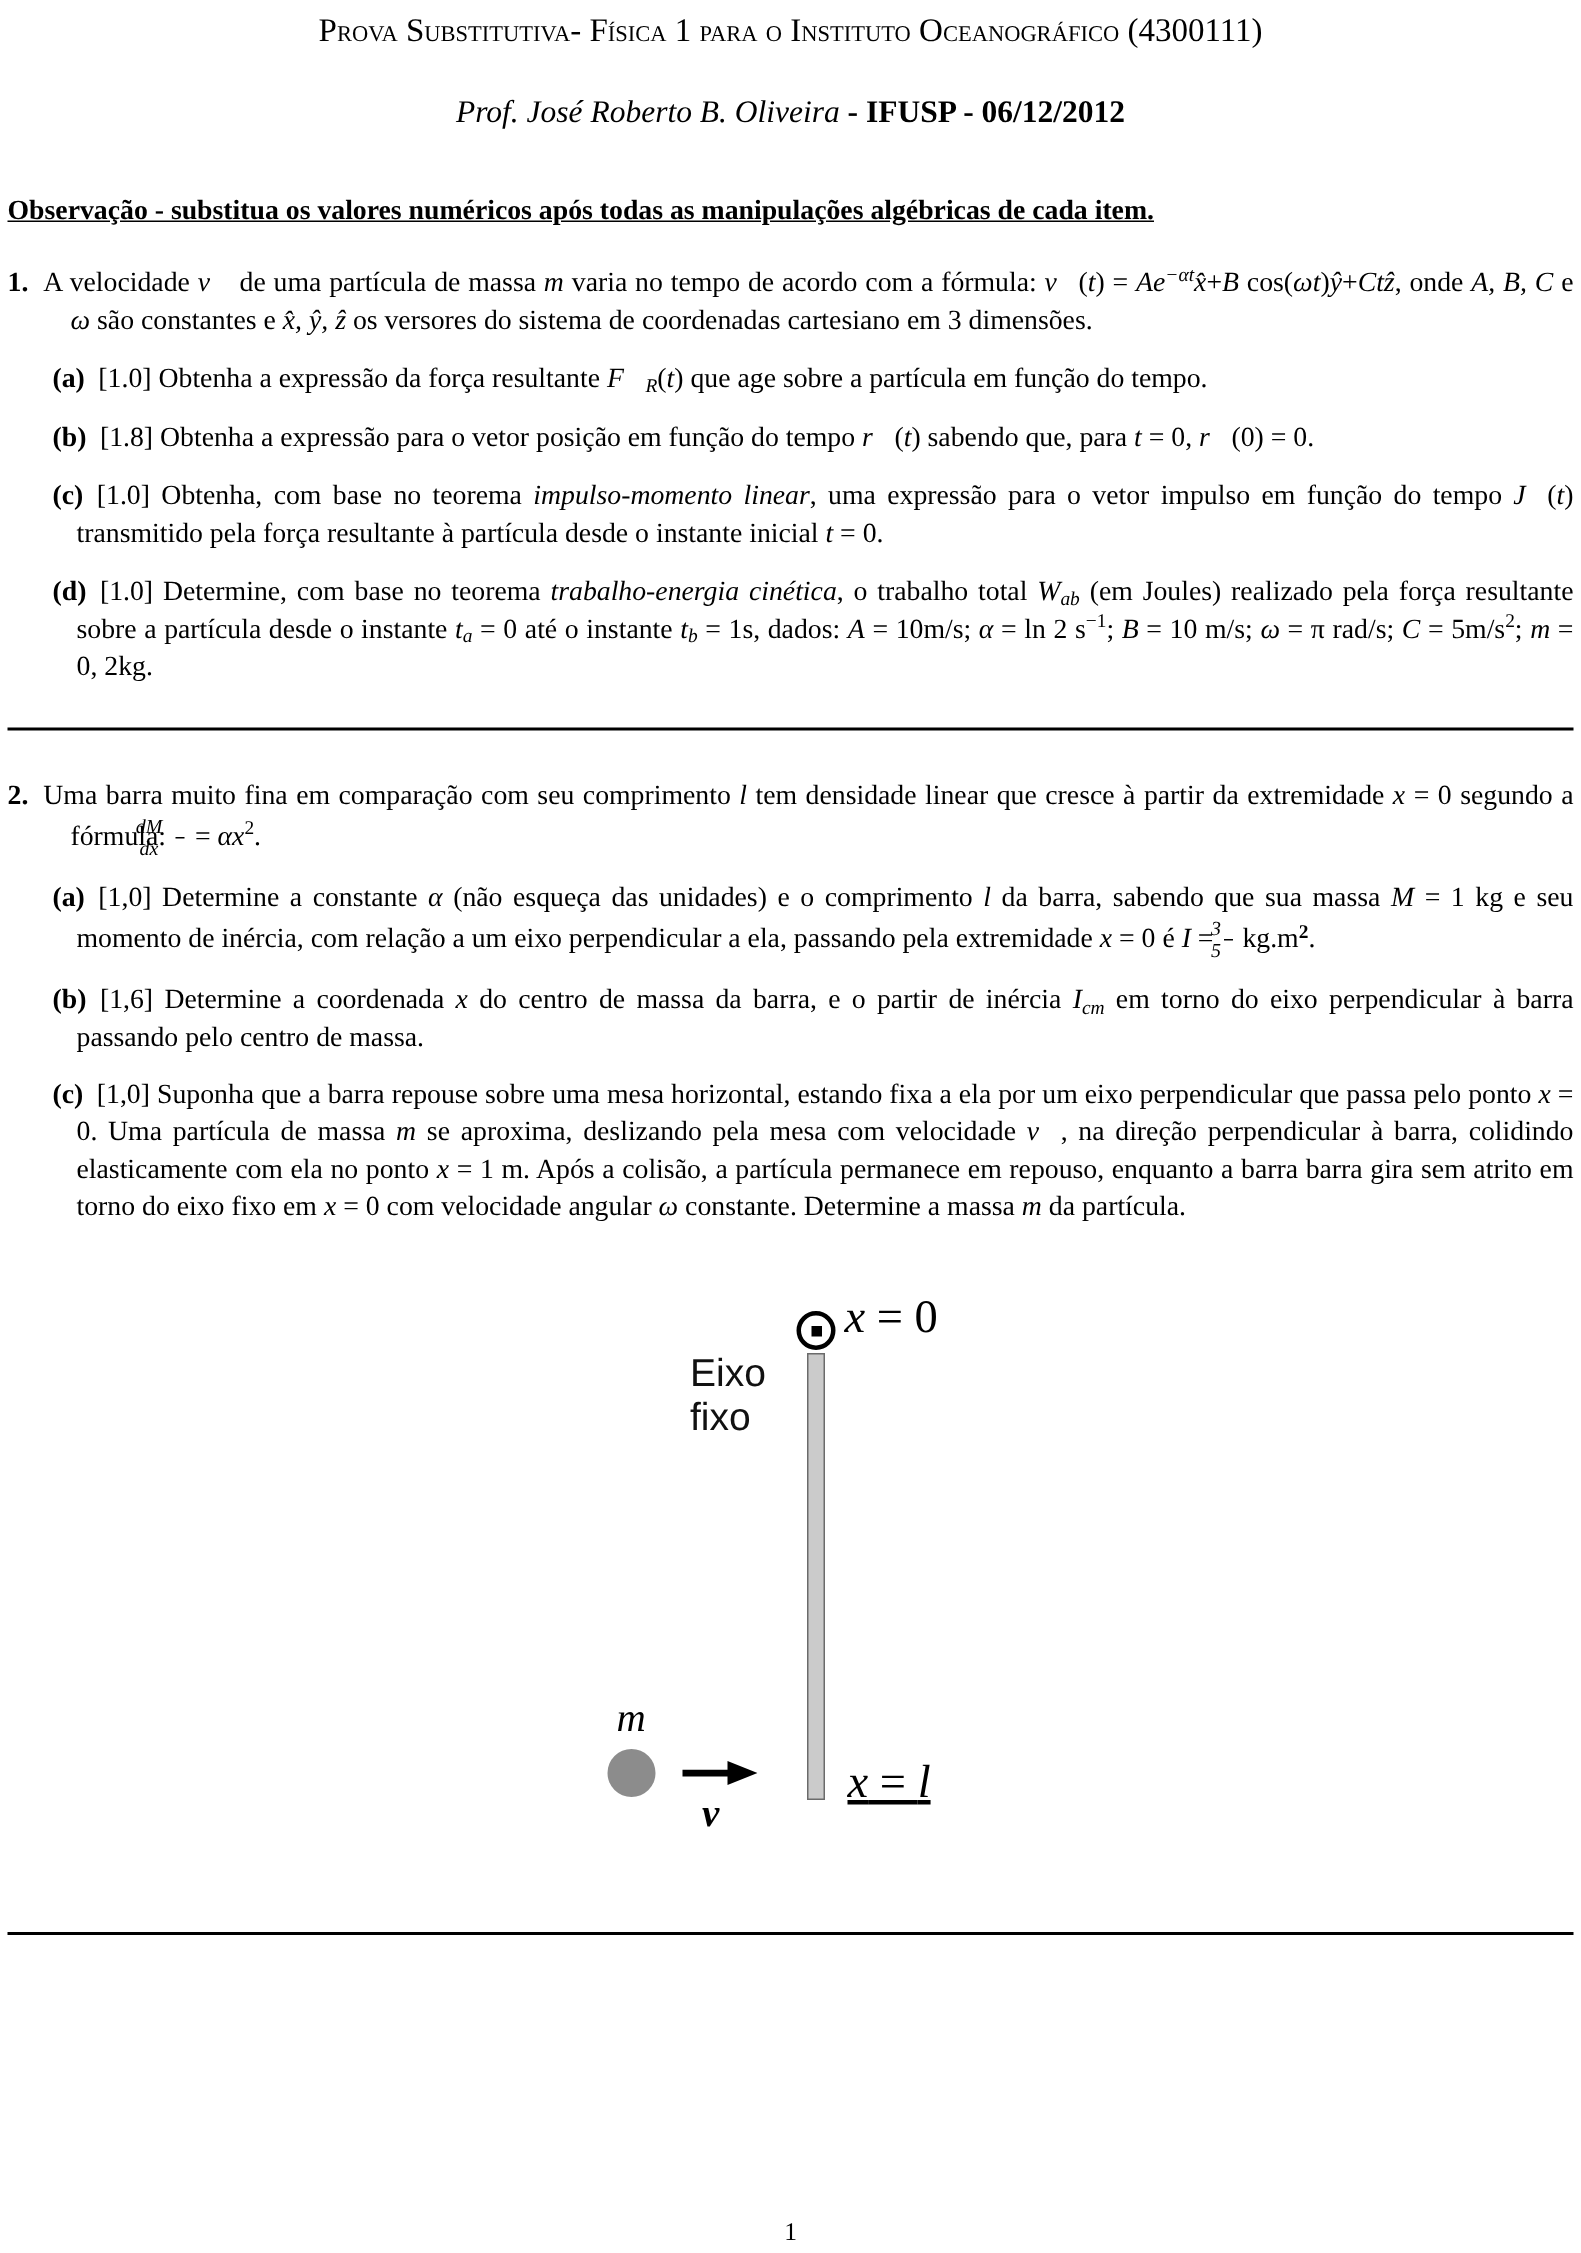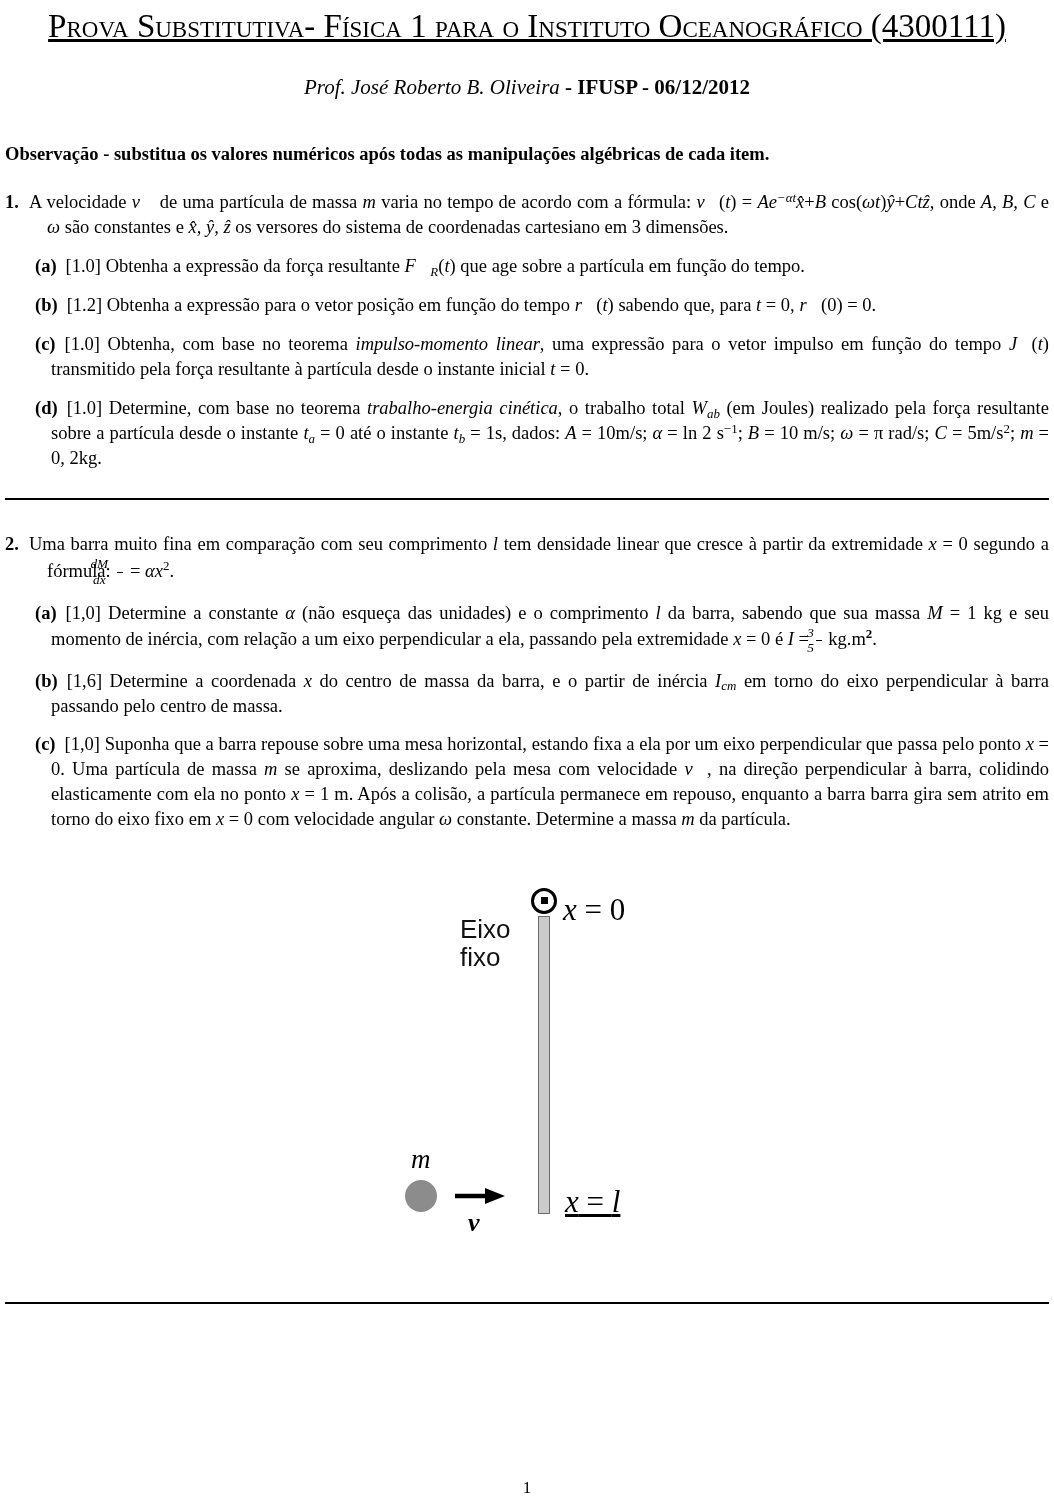--- a/index.html
+++ b/index.html
@@ -5,25 +5,25 @@
   html,body{margin:0;padding:0;}
   body{
     width:1054px;height:1502px;overflow:hidden;position:relative;
     background:#ffffff;color:#000;
     font-family:"Liberation Serif","DejaVu Serif",serif;
     font-size:18.5px;
   }
   .page{padding:6px 5px 0 5px;position:relative;height:100%;box-sizing:border-box;}
 
   .title{
-    font-size:33px;font-weight:400;font-variant:small-caps;
-    text-align:center;white-space:nowrap;line-height:1.25;text-decoration:underline;
+    font-size:22px;font-weight:400;font-variant:small-caps;
+    text-align:center;white-space:nowrap;line-height:1.25;
   }
   .subtitle{margin-top:28px;text-align:center;font-size:21px;}
-  .note{margin-top:42px;font-weight:bold;line-height:25px;text-align:justify;}
+  .note{margin-top:42px;font-weight:bold;line-height:25px;text-align:justify;text-decoration:underline;}
 
   .q-para{
     margin-top:23px;line-height:25px;text-align:justify;
     padding-left:42px;text-indent:-42px;
   }
   .q-num{font-weight:bold;margin-right:10px;}
   .item{
     margin-top:14px;line-height:25px;text-align:justify;
     padding-left:46px;text-indent:-16px;
   }
@@ -57,21 +57,21 @@
     font-size:26px;line-height:1.1;color:#111;margin-top:40px;
   }
   .pivot{
     position:absolute;left:526px;top:16px;width:26px;height:26px;
     box-sizing:border-box;border:3px solid #000;border-radius:50%;background:#fff;
   }
   .pivot-dot{
     position:absolute;left:50%;top:50%;width:7px;height:7px;
     margin-left:-3.5px;margin-top:-3.5px;background:#000;
   }
-  .x0-label{position:absolute;left:558px;top:20px;font-size:31px;}
+  .x0-label{position:absolute;left:558px;top:2px;font-size:31px;}
   .rod{
     position:absolute;left:533px;top:44px;width:12px;height:298px;
     box-sizing:border-box;background:#cbcbcb;border:1px solid #6b6b6b;
   }
   .xl-label{position:absolute;left:560px;top:312px;font-size:31px;text-decoration:underline;}
   .mass-label{position:absolute;left:406px;top:272px;font-size:27px;font-style:italic;}
   .particle{
     position:absolute;left:400px;top:308px;width:32px;height:32px;
     border-radius:50%;background:#8c8c8c;
   }
@@ -95,21 +95,21 @@
 
   <div>
     <div class="q-para">
       <span class="q-num">1.</span><span class="q-body"><span>A velocidade </span><span class="seg-i">v⃗</span><span> de uma partícula de massa </span><span class="seg-i">m</span><span> varia no tempo de acordo com a fórmula: </span><span class="seg-i">v⃗</span><span>(</span><span class="seg-i">t</span><span>) = </span><span class="seg-i">Ae</span><span class="seg-i seg-sup">−αt</span><span class="seg-i">x̂</span><span>+</span><span class="seg-i">B</span><span> cos(</span><span class="seg-i">ωt</span><span>)</span><span class="seg-i">ŷ</span><span>+</span><span class="seg-i">Ctẑ</span><span>, onde </span><span class="seg-i">A, B, C</span><span> e </span><span class="seg-i">ω</span><span> são constantes e </span><span class="seg-i">x̂, ŷ, ẑ</span><span> os versores do sistema de coordenadas cartesiano em 3 dimensões.</span></span>
     </div>
 
     <div class="item">
       <span class="item-label">(a)</span><span class="item-body"><span>[1.0] Obtenha a expressão da força resultante </span><span class="seg-i">F⃗</span><span class="seg-i seg-sub">R</span><span>(</span><span class="seg-i">t</span><span>) que age sobre a partícula em função do tempo.</span></span>
     </div>
     <div class="item">
-      <span class="item-label">(b)</span><span class="item-body"><span>[1.2] Obtenha a expressão para o vetor posição em função do tempo </span><span class="seg-i">r⃗</span><span>(</span><span class="seg-i">t</span><span>) sabendo que, para </span><span class="seg-i">t</span><span> = 0, </span><span class="seg-i">r⃗</span><span>(0) = 0.</span></span>
+      <span class="item-label">(b)</span><span class="item-body"><span>[1.8] Obtenha a expressão para o vetor posição em função do tempo </span><span class="seg-i">r⃗</span><span>(</span><span class="seg-i">t</span><span>) sabendo que, para </span><span class="seg-i">t</span><span> = 0, </span><span class="seg-i">r⃗</span><span>(0) = 0.</span></span>
     </div>
     <div class="item">
       <span class="item-label">(c)</span><span class="item-body"><span>[1.0] Obtenha, com base no teorema </span><span class="seg-i">impulso-momento linear</span><span>, uma expressão para o vetor impulso em função do tempo </span><span class="seg-i">J⃗</span><span>(</span><span class="seg-i">t</span><span>) transmitido pela força resultante à partícula desde o instante inicial </span><span class="seg-i">t</span><span> = 0.</span></span>
     </div>
     <div class="item">
       <span class="item-label">(d)</span><span class="item-body"><span>[1.0] Determine, com base no teorema </span><span class="seg-i">trabalho-energia cinética</span><span>, o trabalho total </span><span class="seg-i">W</span><span class="seg-i seg-sub">ab</span><span> (em Joules) realizado pela força resultante sobre a partícula desde o instante </span><span class="seg-i">t</span><span class="seg-i seg-sub">a</span><span> = 0 até o instante </span><span class="seg-i">t</span><span class="seg-i seg-sub">b</span><span> = 1s, dados: </span><span class="seg-i">A</span><span> = 10m/s; </span><span class="seg-i">α</span><span> = ln 2 s</span><span class="seg-sup">−1</span><span>; </span><span class="seg-i">B</span><span> = 10 m/s; </span><span class="seg-i">ω</span><span> = π rad/s; </span><span class="seg-i">C</span><span> = 5m/s</span><span class="seg-sup">2</span><span>; </span><span class="seg-i">m</span><span> = 0, 2kg.</span></span>
     </div>
   </div>
 
   <hr class="rule rule-1">

